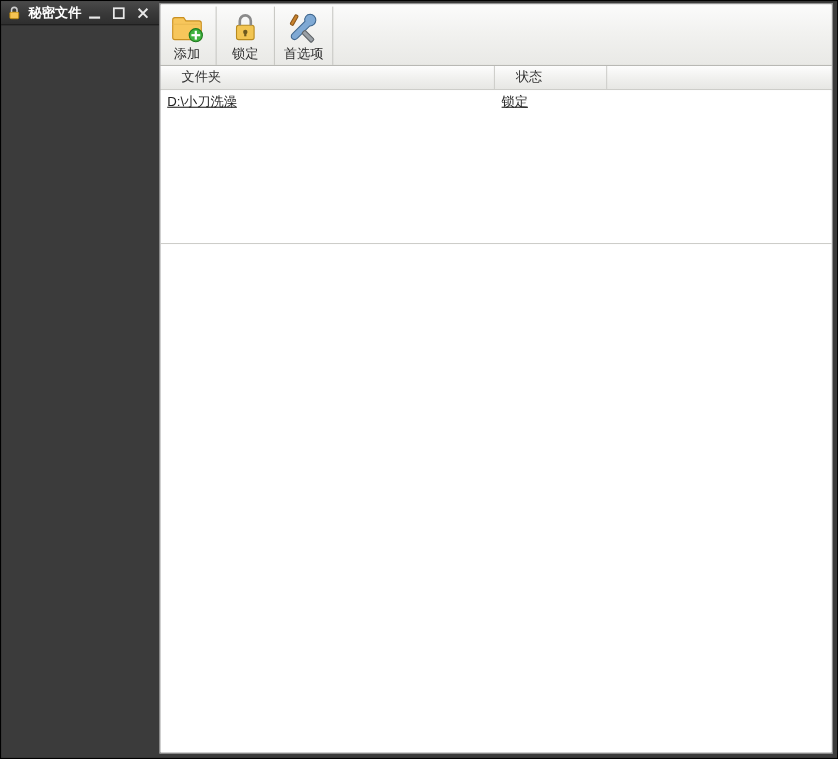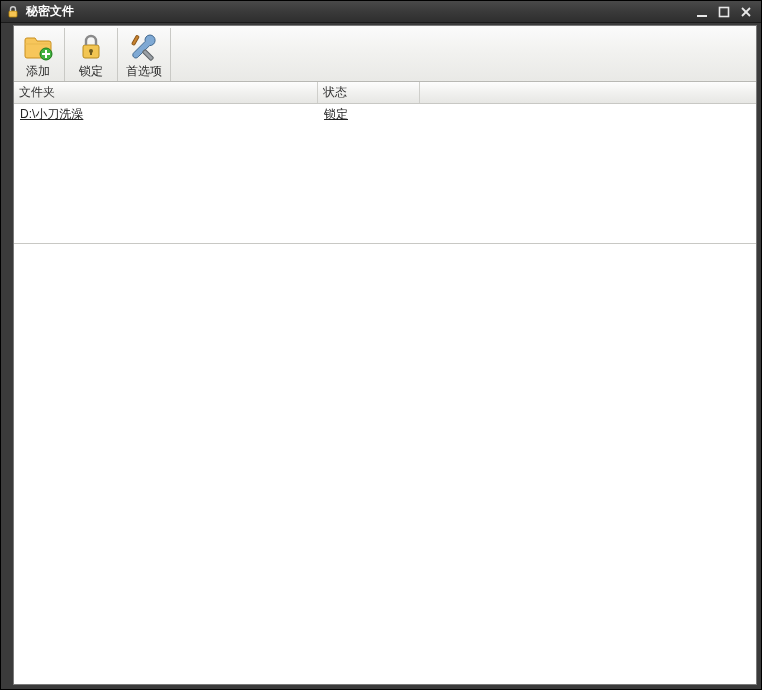--- a/index.html
+++ b/index.html
@@ -9,21 +9,21 @@
     font-family: "Microsoft YaHei", "SimSun", Arial, sans-serif;
     font-size: 12px;
     background: #3b3b3b;
     overflow: hidden;
   }
   .window {
     width: 762px; height: 690px;
     background: #3b3b3b;
     border: 1px solid #000;
     display: flex;
-    flex-direction: column;
+    flex-direction: row;
   }
   .titlebar {
     height: 22px;
     background: linear-gradient(to bottom, #4a4a4a 0%, #3a3a3a 50%, #2e2e2e 100%);
     display: flex;
     align-items: center;
     padding: 0 5px;
     color: #fff;
     font-weight: bold;
     font-size: 12px;
@@ -41,21 +41,21 @@
     display: flex; align-items: center; justify-content: center;
     color: #e8e8e8;
     cursor: pointer;
     font-weight: bold;
     margin-left: 2px;
   }
   .titlebar .winbtn svg { display:block; }
 
   .client {
     flex: 1 1 auto;
-    margin: 2px 4px 4px 12px;
+    margin: 2px 4px 4px 0;
     background: #fff;
     border: 1px solid #7a7a7a;
     display: flex;
     flex-direction: column;
   }
 
   .toolbar {
     height: 56px;
     background: linear-gradient(to bottom, #fbfbfb 0%, #f2f2f0 45%, #e9e9e6 100%);
     border-bottom: 1px solid #b8b8b4;
@@ -96,21 +96,21 @@
     height: 22px;
     background: linear-gradient(to bottom, #fdfdfd 0%, #f1f1ef 50%, #e7e7e4 100%);
     border-bottom: 1px solid #c8c8c4;
     display: flex;
     align-items: stretch;
   }
   .hcell {
     border-right: 1px solid #cfcfcb;
     display: flex;
     align-items: center;
-    padding-left: 5px;
+    padding-left: 19px;
     color: #333;
     cursor: pointer;
   }
   .hcell.c1 { flex: 0 0 304px; }
   .hcell.c2 { flex: 0 0 102px; text-align: center; }
   .hcell.c3 { flex: 1 1 auto; border-right: none; }
 
   .listarea {
     height: 140px;
     background: #fff;

